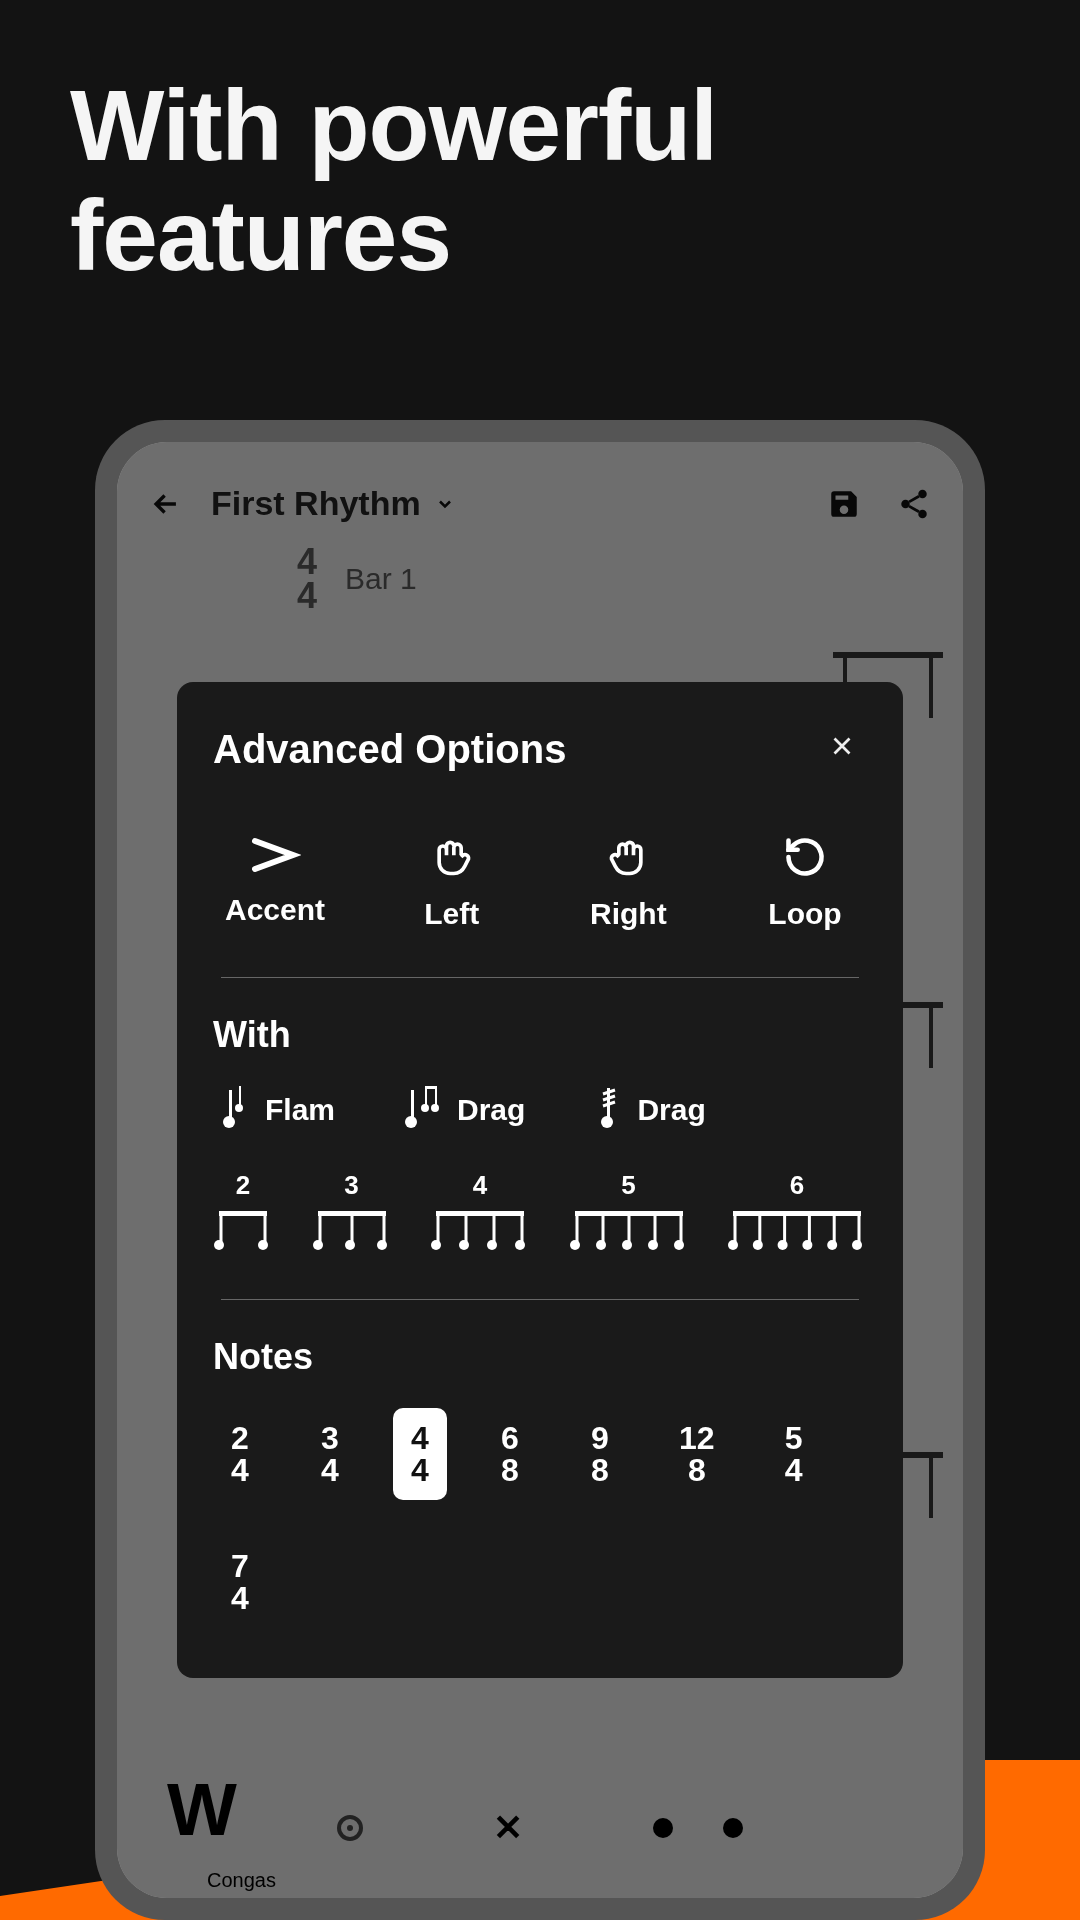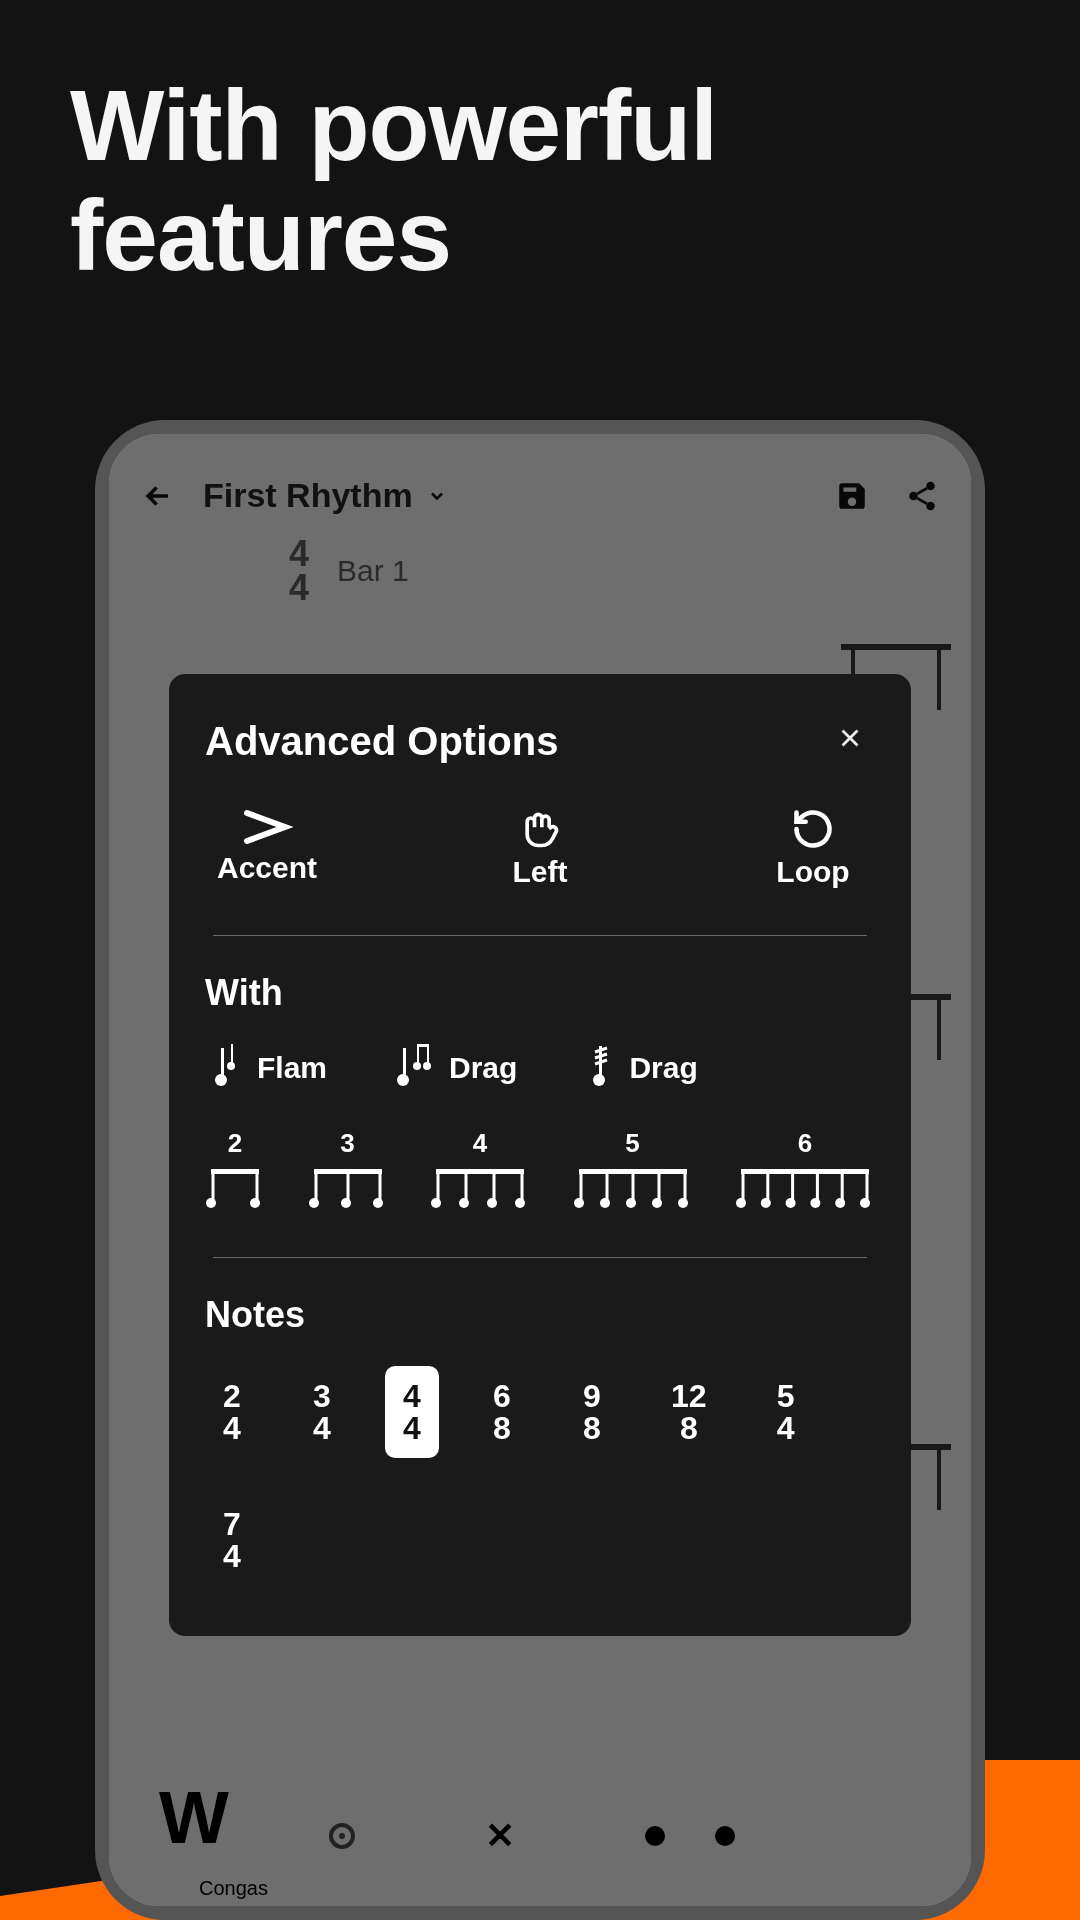--- a/index.html
+++ b/index.html
@@ -30,21 +30,21 @@
   z-index: 0;
 }
 .phone {
   position: absolute;
   top: 420px;
   left: 95px;
   width: 890px;
   height: 1500px;
   background: #555;
   border-radius: 70px;
-  padding: 14px;
+  padding: 22px;
   z-index: 1;
 }
 .screen {
   width: 100%;
   height: 100%;
   background: #dcdcdc;
   border-radius: 50px;
   overflow: hidden;
   position: relative;
 }
@@ -168,41 +168,42 @@
   background: #1a1a1a;
   border-radius: 16px;
   padding: 42px 36px 50px 36px;
   z-index: 5;
   color: #fff;
 }
 .modal-header {
   display: flex;
   align-items: center;
   justify-content: space-between;
-  margin-bottom: 40px;
+  margin-bottom: 60px;
 }
 .modal-title {
   font-size: 40px;
   font-weight: 800;
   color: #fff;
 }
 .close-x {
   font-size: 34px;
   color: #eee;
   padding: 6px 10px;
 }
 .opt-row {
   display: flex;
   justify-content: space-between;
   padding: 0 12px 46px 12px;
 }
 .opt-item {
   display: flex;
   flex-direction: column;
   align-items: center;
+  gap: 14px;
   min-width: 100px;
 }
 .opt-label {
   font-size: 30px;
   font-weight: 700;
   color: #fff;
 }
 .divider {
   height: 1px;
   background: #666;
@@ -357,20 +358,28 @@
           </span>
           <span class="opt-label">Accent</span>
         </div>
         <div class="opt-item">
           <span>
             <svg width="44" height="44" viewBox="0 0 24 24" fill="none" stroke="#fff" stroke-width="2">
                 <path d="M7 11V7a2 2 0 0 1 4 0v4m0-5a2 2 0 0 1 4 0v5m0-3a2 2 0 0 1 4 0v7a6 6 0 0 1-6 6h-2c-3 0-5-2-6-4l-2-4a2 2 0 0 1 3-2l1 1" transform="scale(-1,1) translate(-24,0)"></path>
               </svg>
           </span>
           <span class="opt-label">Left</span>
+        </div>
+        <div class="opt-item">
+          <span>
+            <svg width="44" height="44" viewBox="0 0 24 24" fill="none" stroke="#fff" stroke-width="2">
+                <path d="M7 11V7a2 2 0 0 1 4 0v4m0-5a2 2 0 0 1 4 0v5m0-3a2 2 0 0 1 4 0v7a6 6 0 0 1-6 6h-2c-3 0-5-2-6-4l-2-4a2 2 0 0 1 3-2l1 1"></path>
+              </svg>
+          </span>
+          <span class="opt-label">Right</span>
         </div>
         <div class="opt-item">
           <span>
             <svg width="44" height="44" viewBox="0 0 24 24" fill="none" stroke="#fff" stroke-width="2.5" stroke-linecap="round">
                 <path d="M3 12a9 9 0 1 0 3-6.7L3 8"></path>
                 <path d="M3 3v5h5"></path>
               </svg>
           </span>
           <span class="opt-label">Loop</span>
         </div>

